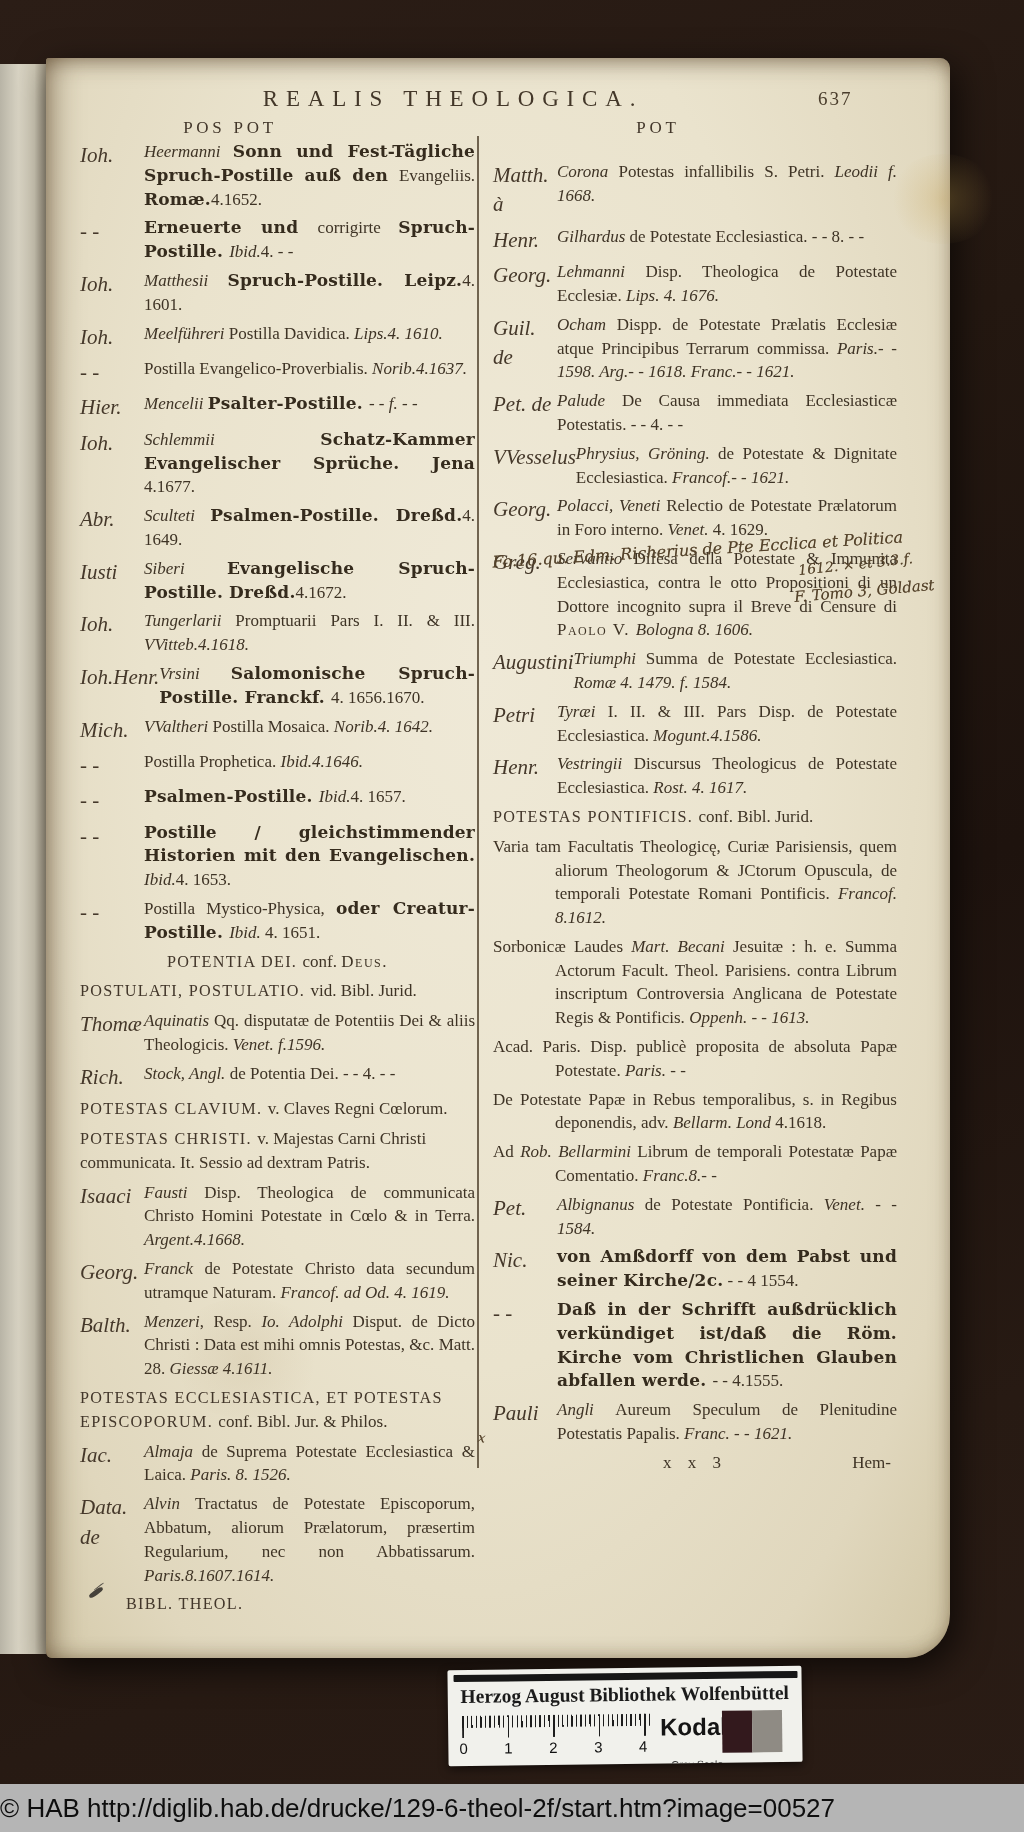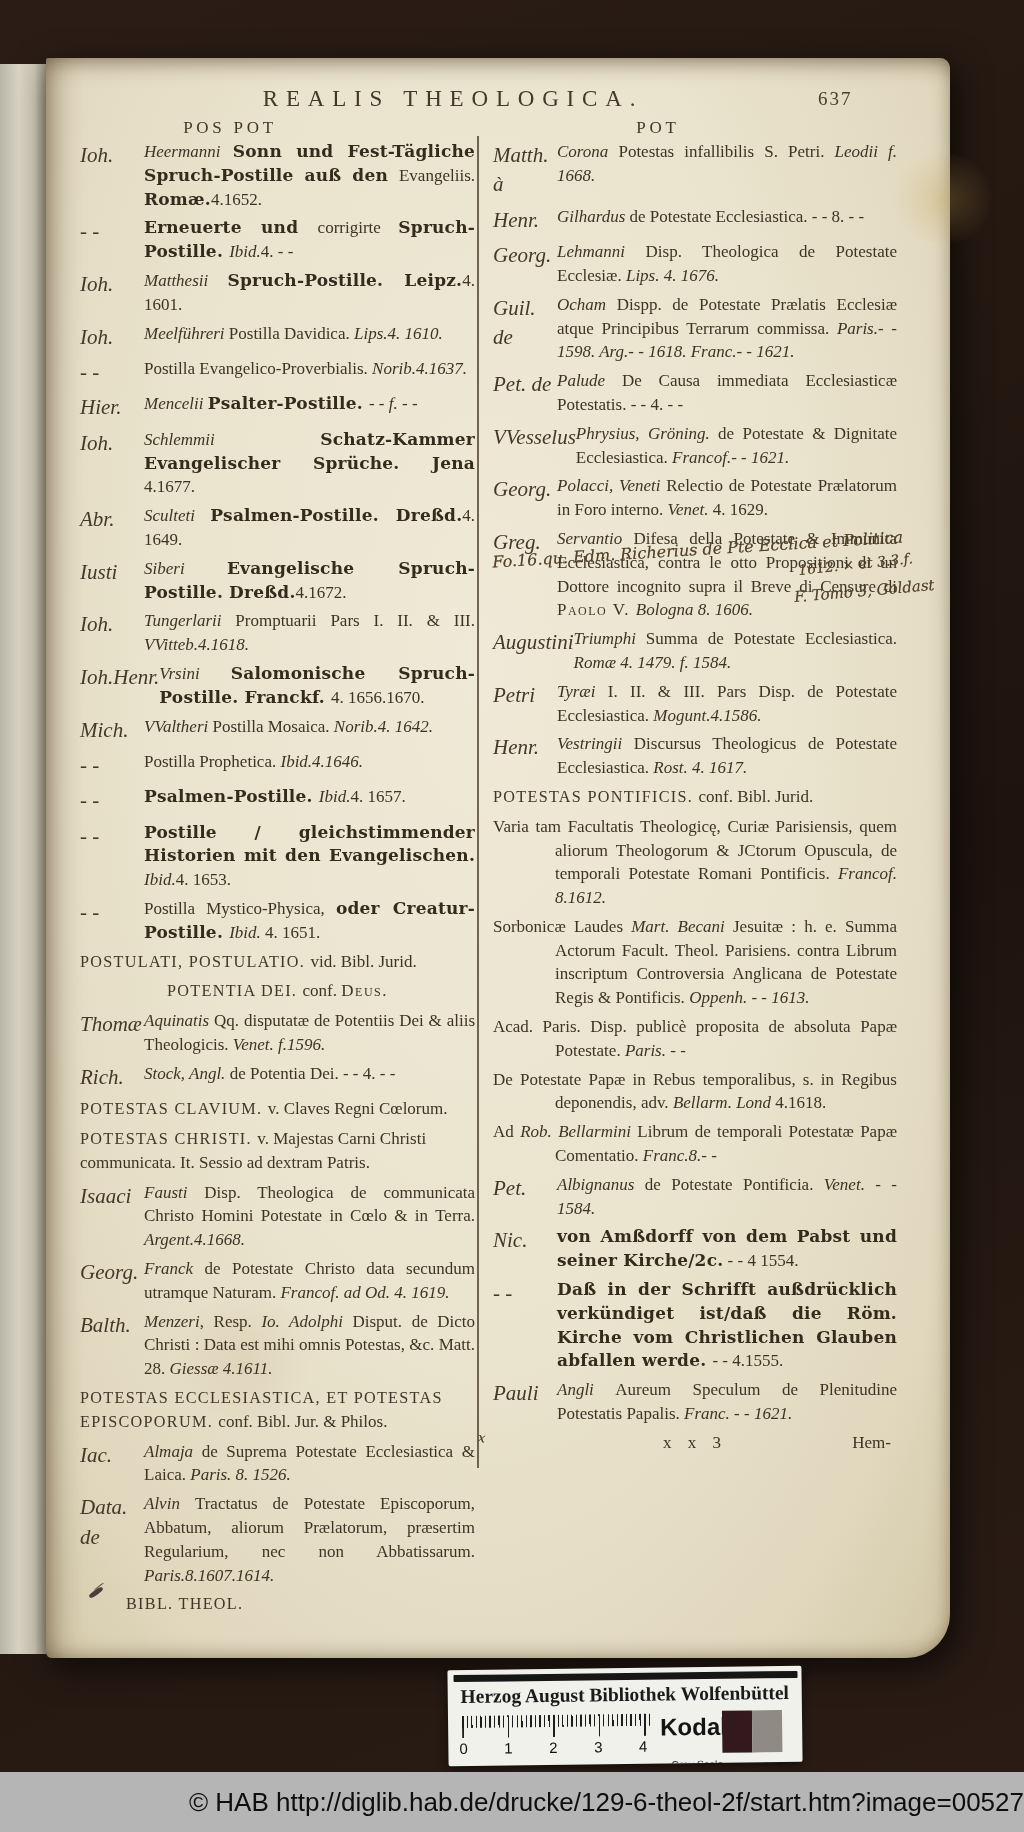--- a/index.html
+++ b/index.html
@@ -24,21 +24,21 @@
   .running-title{position:absolute;left:0;right:90px;top:28px;text-align:center;
     font-size:23px;letter-spacing:.34em;color:#433729;white-space:nowrap;}
   .pagenum{position:absolute;left:772px;top:30px;font-size:19px;letter-spacing:2px;color:#4a3d2c;}
   .colhead{position:absolute;top:60px;font-size:17px;letter-spacing:.22em;color:#42crap;}
   .colhead{color:#42362a;}
   .colhead.l{left:184px;transform:translateX(-50%);}
   .colhead.r{left:612px;transform:translateX(-50%);}
   .divider{position:absolute;left:431px;top:78px;width:1.5px;height:1332px;background:#5a4c38;opacity:.85;}
   .col{position:absolute;top:82px;font-size:17px;line-height:1.40;color:#3e3325;}
   .col.left{left:34px;width:395px;}
-  .col.right{left:447px;width:404px;}
+  .col.right{left:447px;width:404px;margin-top:20px;}
   .entry{margin:0 0 5px 0;}
   .entry.item{display:flex;}
   .entry .label{flex:0 0 64px;font-style:italic;font-size:21px;padding-top:1px;color:#45382a;}
   .entry .body{flex:1;text-align:justify;}
   .entry.flush .body{display:block;text-indent:-62px;padding-left:62px;text-align:justify;}
   .entry.heading{margin:5px 0 6px 0;}
   .entry.heading .body{display:block;text-align:left;}
   .entry.heading.center .body{text-align:center;}
   .entry.footerline{padding-left:46px;margin-top:2px;}
   .entry.sigrow{position:relative;height:24px;margin-top:3px;}
@@ -73,22 +73,22 @@
   .ruler .nums{display:flex;justify-content:space-between;font-family:"Liberation Sans",sans-serif;
     font-size:15px;color:#111;margin-top:2px;width:188px;transform:translateX(-3px);}
   .brand{position:absolute;left:212px;top:48px;text-align:center;}
   .brand .kodak{font-family:"Liberation Sans",sans-serif;font-weight:bold;font-size:24px;color:#141414;line-height:1;}
   .brand .gs{font-family:"Liberation Sans",sans-serif;font-size:10.5px;color:#333;margin-top:19px;}
   .patches{position:absolute;right:20px;top:44px;display:flex;height:42px;}
   .patch{width:30px;height:42px;}
   .patch.dark{background:#33191d;}
   .patch.gray{background:#8f8b84;}
   
-  .caption-bar{position:absolute;left:0;bottom:0;width:1024px;height:60px;background:#b5b5b5;
-    display:flex;align-items:center;justify-content:flex-end;}
+  .caption-bar{position:absolute;left:0;bottom:0;width:1024px;height:48px;background:#b5b5b5;
+    display:flex;align-items:center;justify-content:flex-start;}
   .caption-bar .cap{font-family:"Liberation Sans",sans-serif;font-size:26px;color:#0e0e0e;white-space:nowrap;}
 </style>
 </head>
 <body>
 
 <div class="scene">
   <div class="prev-edge"></div>
 
   <div class="page">
     <div class="stain1"></div>
@@ -159,25 +159,25 @@
           <span class="body"><span class="seg-bf">Psalmen-Postille. </span><span class="seg-it">Ibid.</span><span class="seg-rm">4. 1657.</span></span>
         </div>
         <div class="entry item">
           <span class="label">- -</span>
           <span class="body"><span class="seg-bf">Postille / gleichstimmender Historien mit den Evangelischen. </span><span class="seg-it">Ibid.</span><span class="seg-rm">4. 1653.</span></span>
         </div>
         <div class="entry item">
           <span class="label">- -</span>
           <span class="body"><span class="seg-rm">Postilla Mystico-Physica, </span><span class="seg-bf">oder Creatur-Postille. </span><span class="seg-it">Ibid.</span><span class="seg-rm"> 4. 1651.</span></span>
         </div>
-        <div class="entry heading">
-          <span class="body"><span class="seg-cap">POSTULATI, POSTULATIO. </span><span class="seg-rm">vid. Bibl. Jurid.</span></span>
-        </div>
         <div class="entry heading center">
           <span class="body"><span class="seg-cap">POTENTIA DEI. </span><span class="seg-rm">conf. </span><span class="seg-sc">Deus.</span></span>
+        </div>
+        <div class="entry heading">
+          <span class="body"><span class="seg-cap">POSTULATI, POSTULATIO. </span><span class="seg-rm">vid. Bibl. Jurid.</span></span>
         </div>
         <div class="entry item">
           <span class="label">Thomæ</span>
           <span class="body"><span class="seg-it">Aquinatis </span><span class="seg-rm">Qq. disputatæ de Potentiis Dei &amp; aliis Theologicis. </span><span class="seg-it">Venet. f.1596.</span></span>
         </div>
         <div class="entry item">
           <span class="label">Rich.</span>
           <span class="body"><span class="seg-it">Stock, Angl. </span><span class="seg-rm">de Potentia Dei. - - 4. - -</span></span>
         </div>
         <div class="entry heading">

